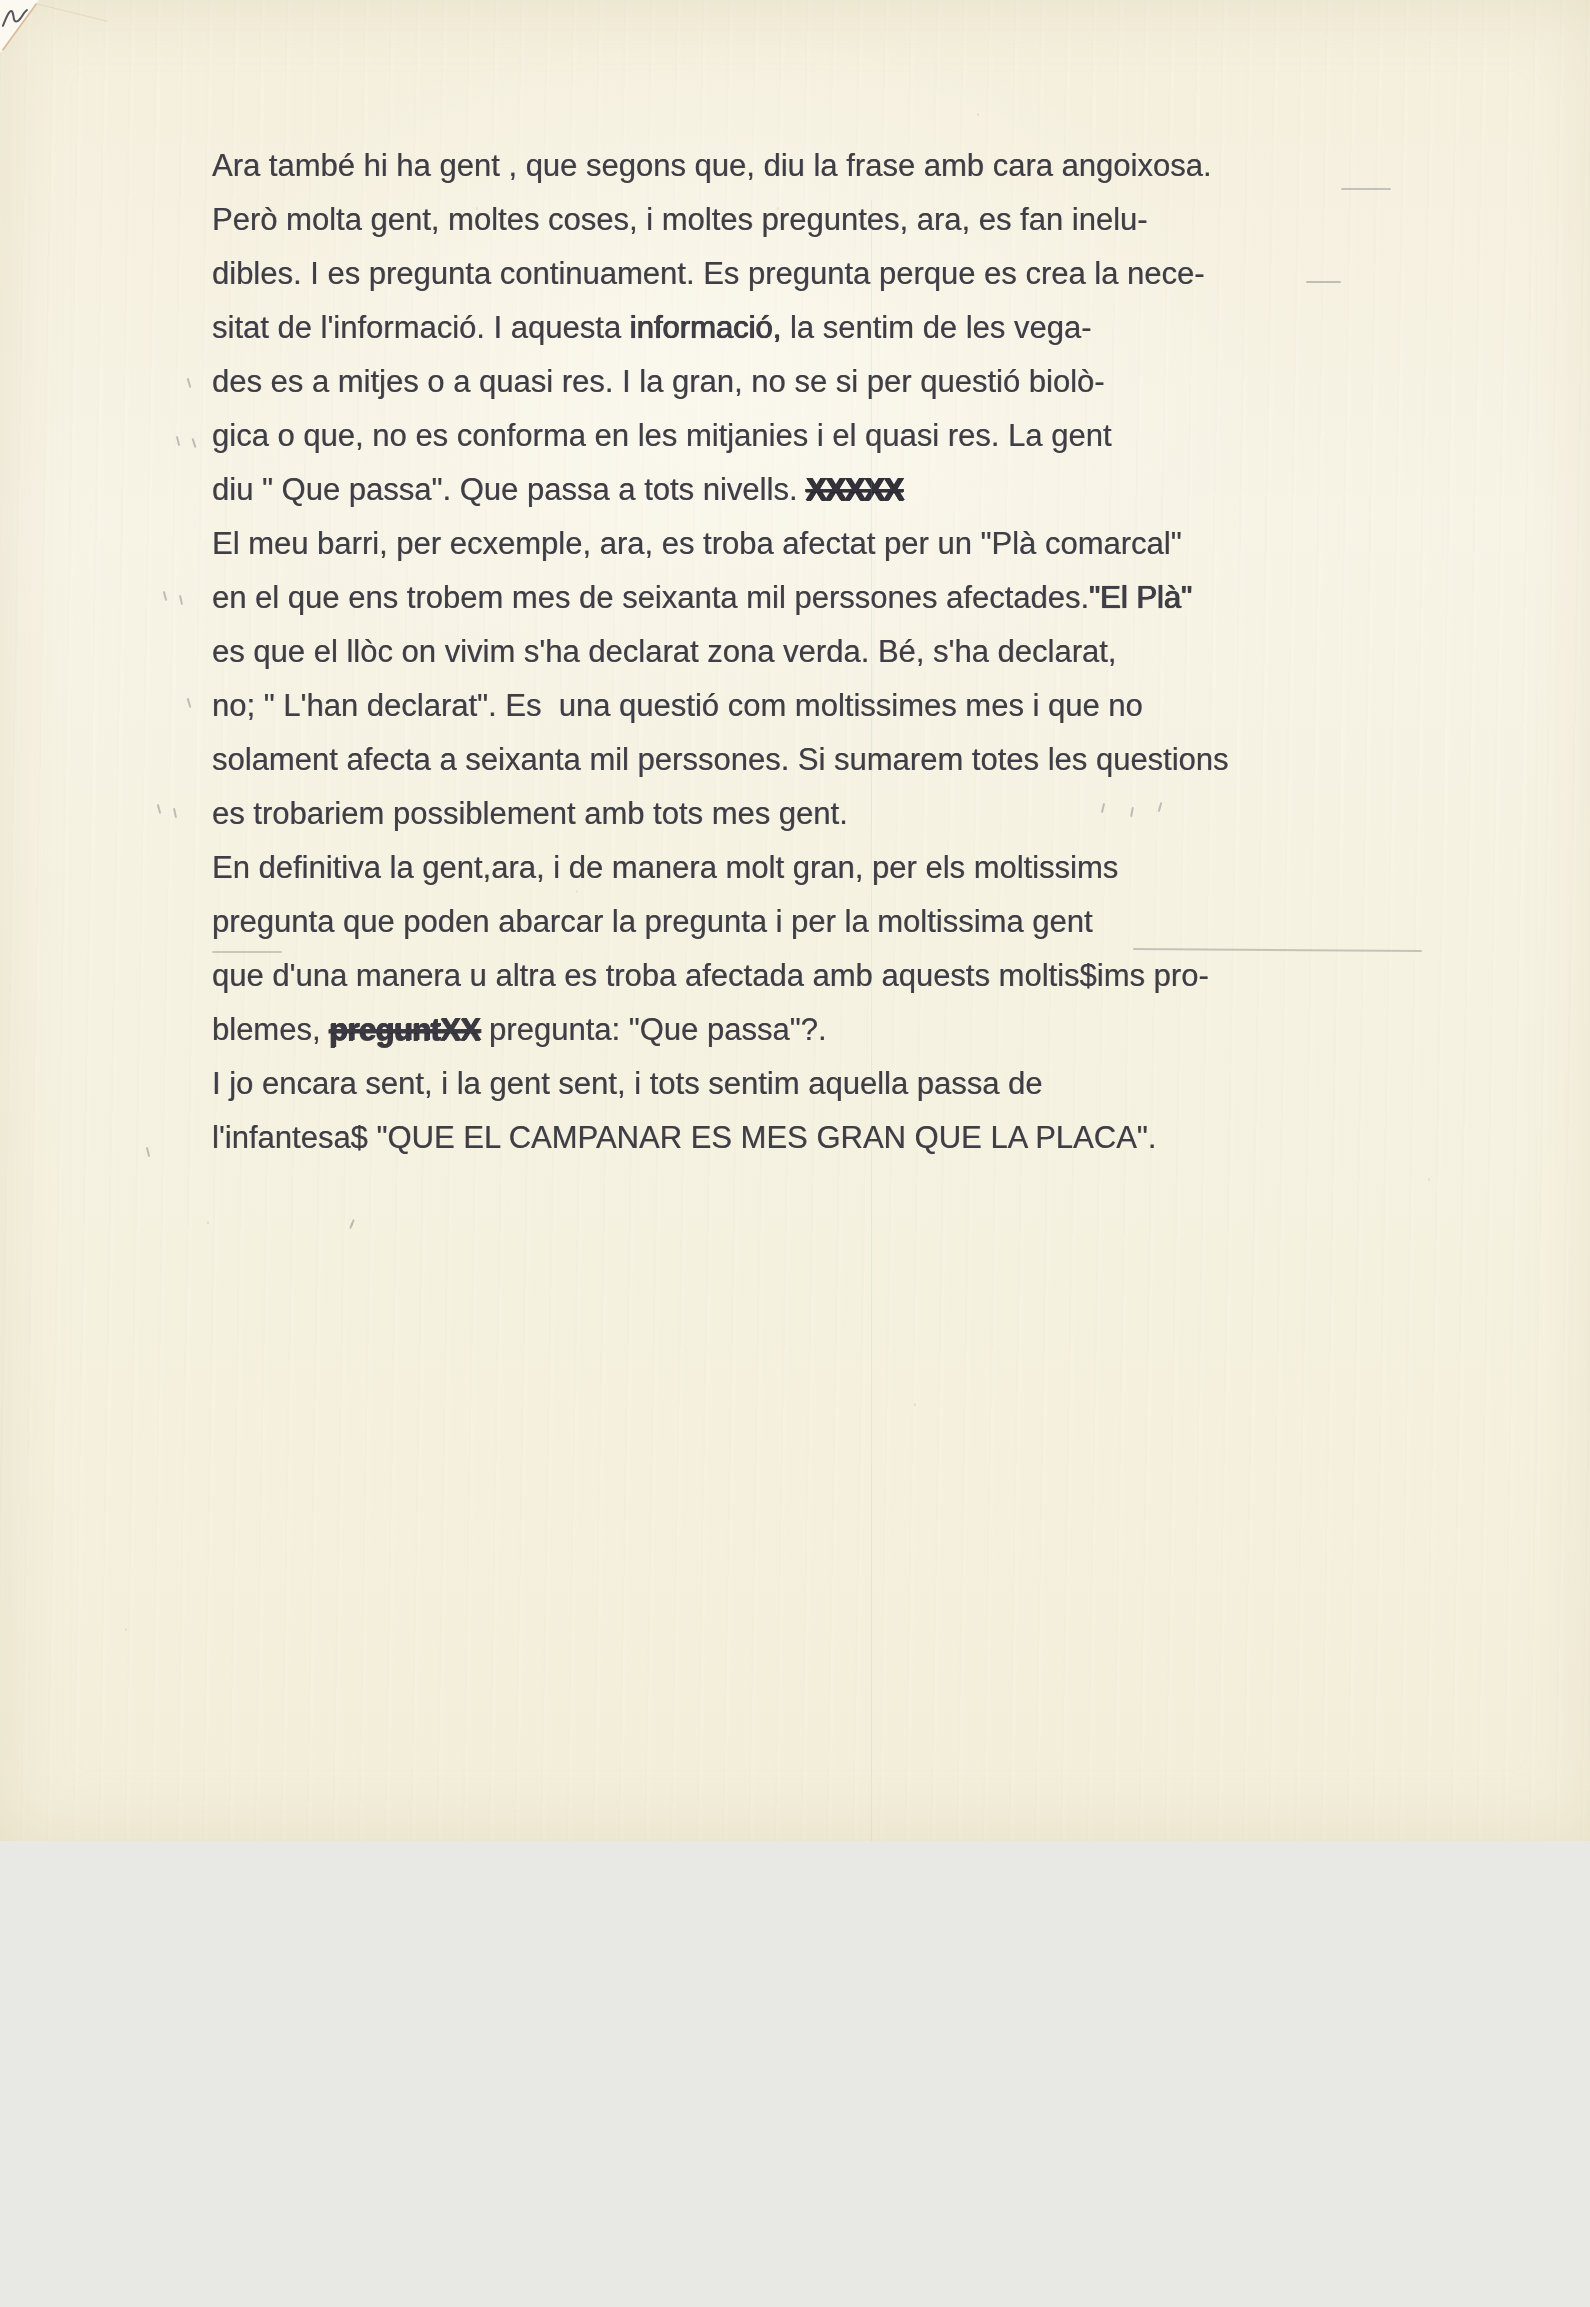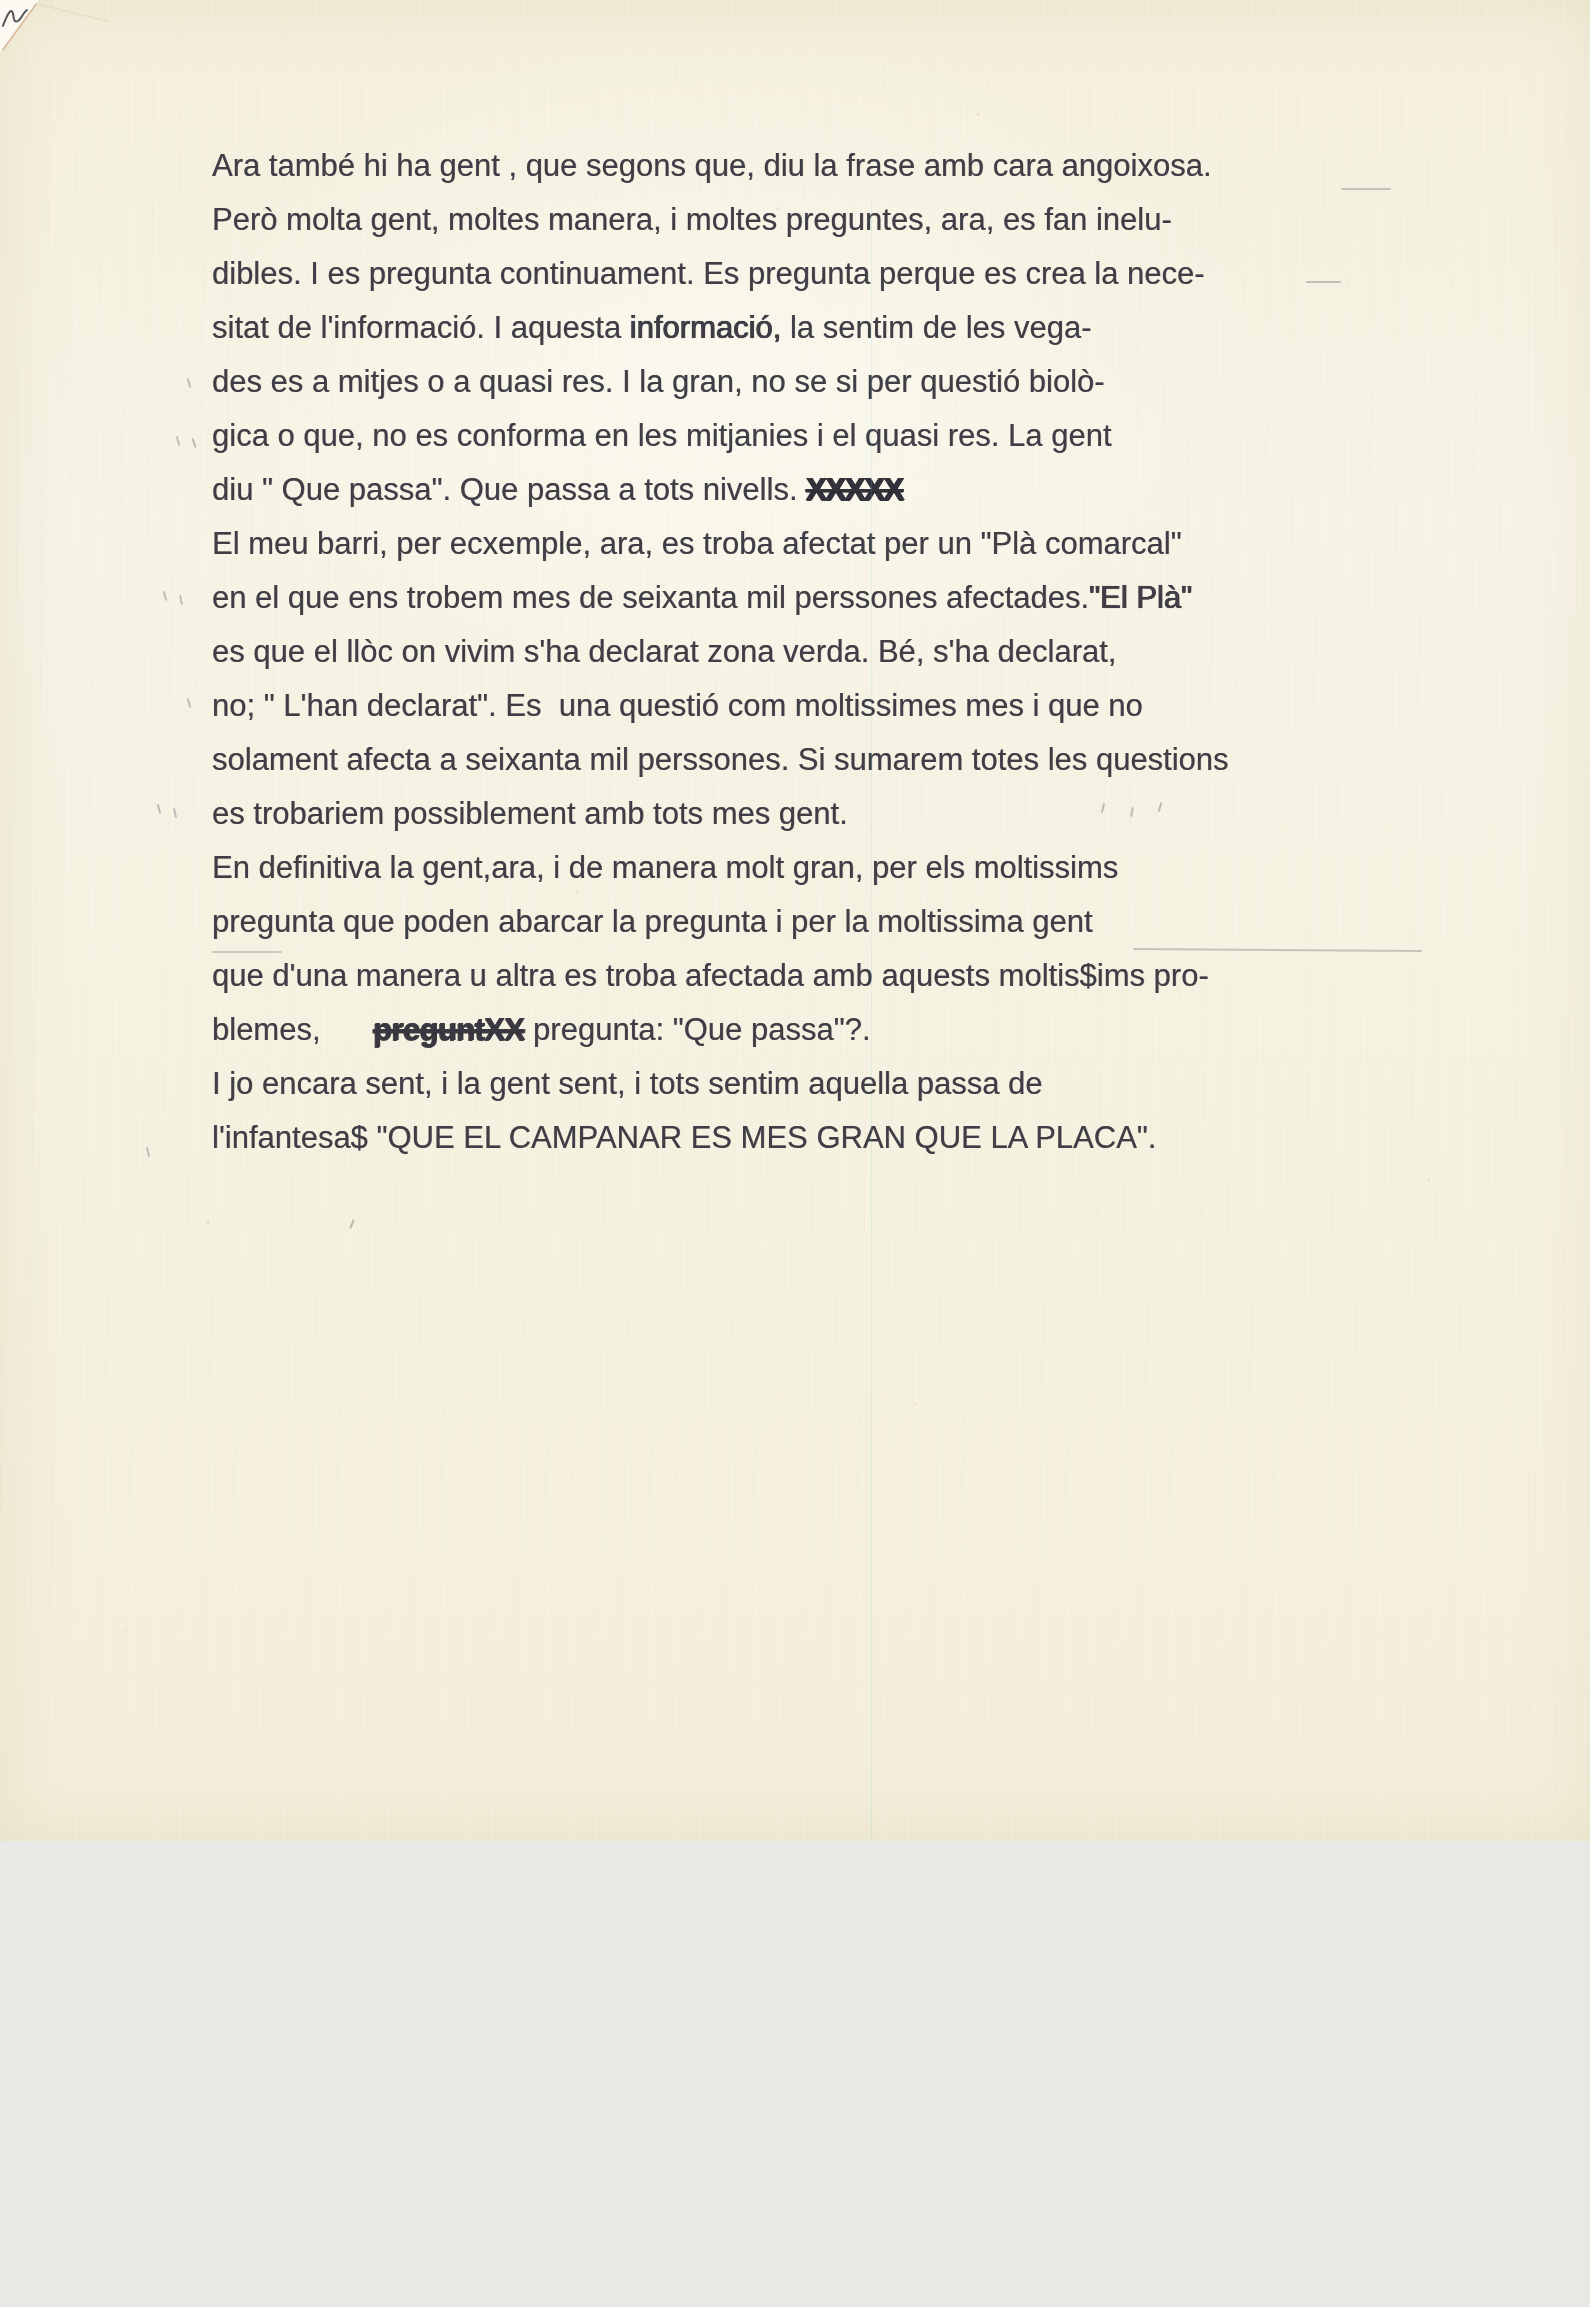--- a/index.html
+++ b/index.html
@@ -33,21 +33,20 @@
     text-decoration:line-through;
     text-decoration-thickness:2.5px;
     color:#33323b;
   }
   .seg-k{ 
     font-weight:bold;letter-spacing:-0.6px;
     text-shadow:0.7px 0 0 currentColor,-0.7px 0.5px 0.6px rgba(35,35,43,0.85);
     text-decoration:line-through;
     text-decoration-thickness:3.8px;
     color:#3a3942;
-    margin-left:44px;
   }
   .tick{
     position:absolute;width:1.9px;height:10px;border-radius:1.3px;
     background:rgba(105,98,110,0.38);
   }
   .artifact-line{
     position:absolute;height:1.9px;background:rgba(70,68,78,0.55);border-radius:1.3px;
   }
   .scan-line{
     position:absolute;left:871px;top:200px;width:1.3px;height:2092px;
@@ -86,21 +85,21 @@
     <line x1="58" y1="6" x2="4" y2="80" stroke="rgba(203,140,92,0.55)" stroke-width="2.5"></line>
     <line x1="58" y1="6" x2="172" y2="34" stroke="rgba(210,170,120,0.25)" stroke-width="2"></line>
   </svg>
 
   <svg class="pen-mark" width="38" height="38" viewBox="0 0 60 60">
     <path d="M3,36 C8,24 13,11 17,13 C21,15 18,31 25,29 C32,27 34,16 41,11" fill="none" stroke="rgba(45,44,54,0.8)" stroke-width="3.2" stroke-linecap="round"></path>
   </svg>
 
   <div class="text-block">
       <div class="tline"><span class="seg-n">Ara també hi ha gent , que segons que, diu la frase amb cara angoixosa.</span></div>
-      <div class="tline"><span class="seg-n">Però molta gent, moltes manera, i moltes preguntes, ara, es fan inelu-</span></div>
+      <div class="tline"><span class="seg-n">Però molta gent, moltes coses, i moltes preguntes, ara, es fan inelu-</span></div>
       <div class="tline"><span class="seg-n">dibles. I es pregunta continuament. Es pregunta perque es crea la nece-</span></div>
       <div class="tline"><span class="seg-n">sitat de l'informació. I aquesta </span><span class="seg-b">informació,</span><span class="seg-n"> la sentim de les vega-</span></div>
       <div class="tline"><span class="seg-n">des es a mitjes o a quasi res. I la gran, no se si per questió biolò-</span></div>
       <div class="tline"><span class="seg-n">gica o que, no es conforma en les mitjanies i el quasi res. La gent</span></div>
       <div class="tline"><span class="seg-n">diu " Que passa". Que passa a tots nivells. </span><span class="seg-x">XXXXX</span></div>
       <div class="tline"><span class="seg-n">El meu barri, per ecxemple, ara, es troba afectat per un "Plà comarcal"</span></div>
       <div class="tline"><span class="seg-n">en el que ens trobem mes de seixanta mil perssones afectades.</span><span class="seg-b">"El Plà"</span></div>
       <div class="tline"><span class="seg-n">es que el llòc on vivim s'ha declarat zona verda. Bé, s'ha declarat,</span></div>
       <div class="tline"><span class="seg-n">no; " L'han declarat". Es  una questió com moltissimes mes i que no</span></div>
       <div class="tline"><span class="seg-n">solament afecta a seixanta mil perssones. Si sumarem totes les questions</span></div>

